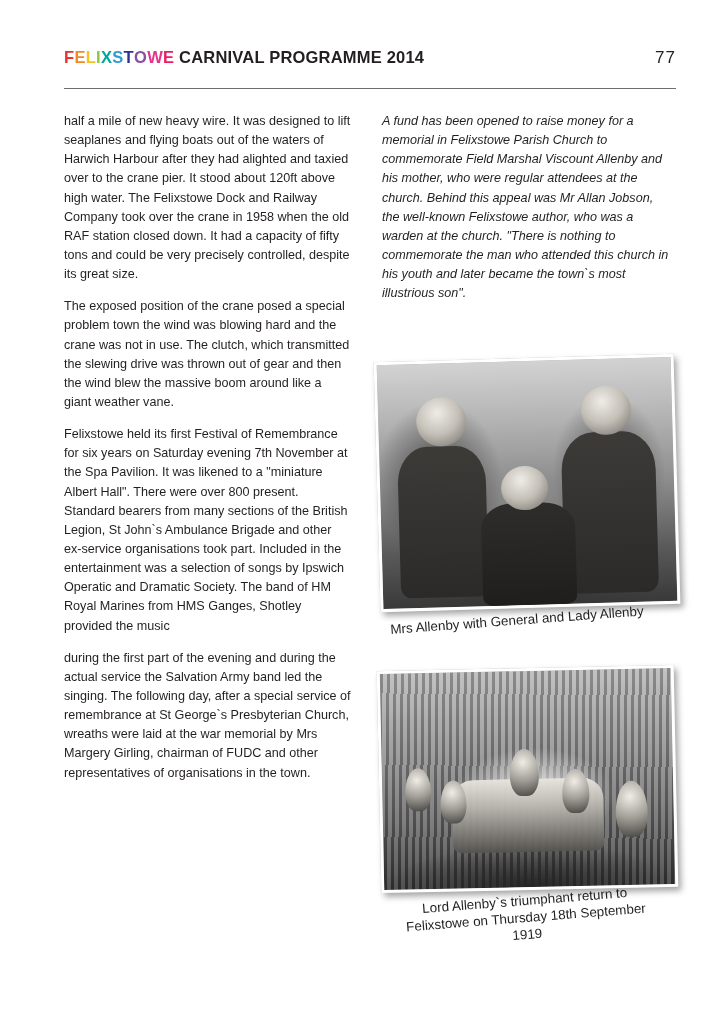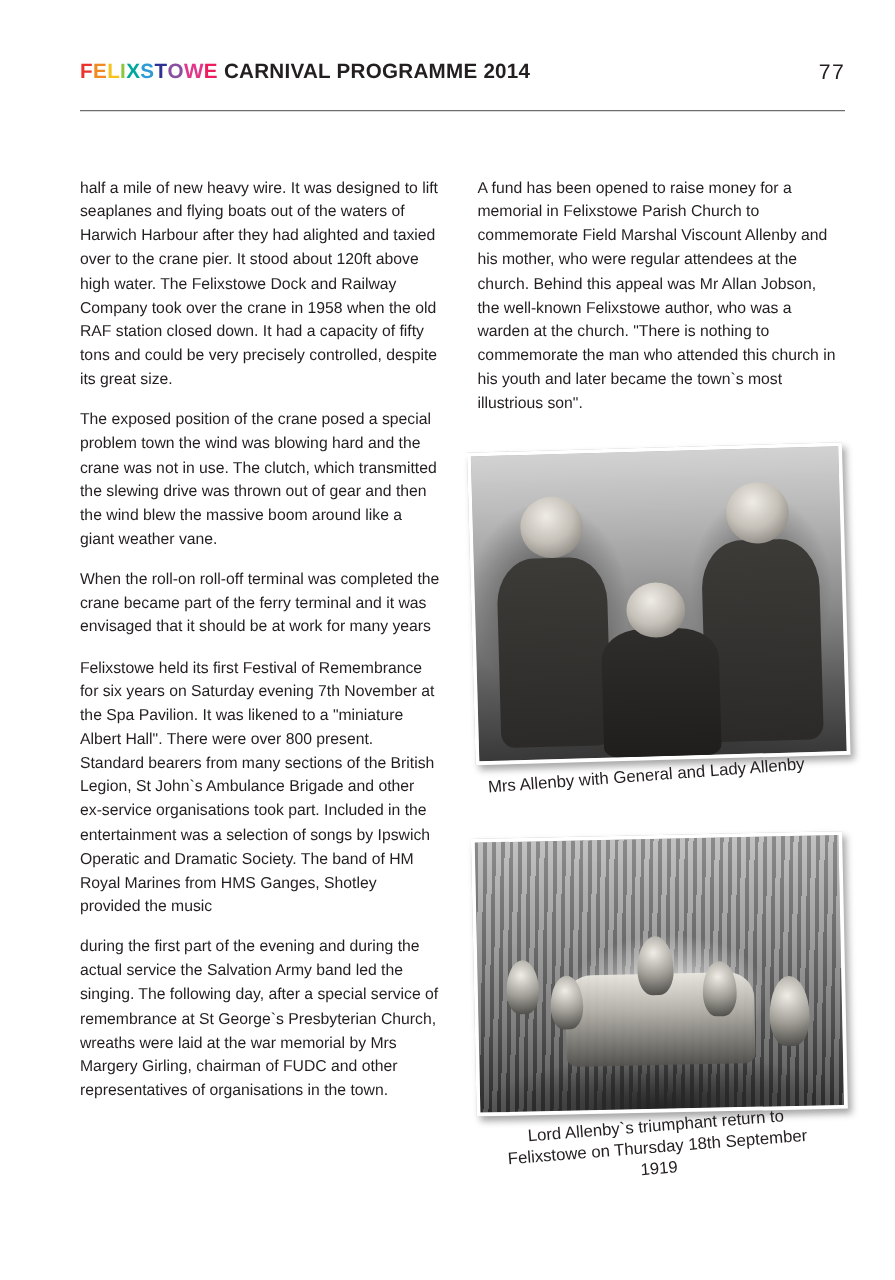--- a/index.html
+++ b/index.html
@@ -64,24 +64,23 @@
   }
 
   
   .col {
     position: absolute;
     top: 112px;
     width: 288px;
     font-size: 12.6px;
     line-height: 1.52;
     color: #231f20;
-    margin-top: 29px;
   }
   .col-left { left: 52px; }
-  .col-right { left: 370px; }
+  .col-right { left: 370px; font-style: italic; }
 
   .col p {
     margin: 0 0 13px 0;
     text-align: left;
   }
 
   
   .photo-block {
     position: absolute;
   }
@@ -191,21 +190,20 @@
     <div class="masthead">
       <span class="felix"><span style="color: rgb(232, 52, 44);">F</span><span style="color: rgb(241, 138, 33);">E</span><span style="color: rgb(246, 194, 29);">L</span><span style="color: rgb(140, 198, 63);">I</span><span style="color: rgb(0, 167, 157);">X</span><span style="color: rgb(46, 155, 214);">S</span><span style="color: rgb(46, 49, 146);">T</span><span style="color: rgb(138, 79, 160);">O</span><span style="color: rgb(226, 54, 139);">W</span><span style="color: rgb(236, 28, 95);">E</span></span><span class="rest"> CARNIVAL PROGRAMME 2014</span>
     </div>
     <div class="page-number">77</div>
   </div>
   <div class="header-rule"></div>
 
   <div class="col col-left">
     <p>half a mile of new heavy wire. It was designed to lift seaplanes and flying boats out of the waters of Harwich Harbour after they had alighted and taxied over to the crane pier. It stood about 120ft above high water. The Felixstowe Dock and Railway Company took over the crane in 1958 when the old RAF station closed down. It had a capacity of fifty tons and could be very precisely controlled, despite its great size.</p>
     <p>The exposed position of the crane posed a special problem town the wind was blowing hard and the crane was not in use. The clutch, which transmitted the slewing drive was thrown out of gear and then the wind blew the massive boom around like a giant weather vane.</p>
-    <p>When the roll-on roll-off terminal was completed the crane became part of the ferry terminal and it was envisaged that it should be at work for many years</p>
     <p>Felixstowe held its first Festival of Remembrance for six years on Saturday evening 7th November at the Spa Pavilion. It was likened to a "miniature Albert Hall". There were over 800 present. Standard bearers from many sections of the British Legion, St John`s Ambulance Brigade and other ex-service organisations took part. Included in the entertainment was a selection of songs by Ipswich Operatic and Dramatic Society. The band of HM Royal Marines from HMS Ganges, Shotley provided the music</p>
     <p>during the first part of the evening and during the actual service the Salvation Army band led the singing. The following day, after a special service of remembrance at St George`s Presbyterian Church, wreaths were laid at the war memorial by Mrs Margery Girling, chairman of FUDC and other representatives of organisations in the town.</p>
   </div>
 
   <div class="col col-right">
     <p>A fund has been opened to raise money for a memorial in Felixstowe Parish Church to commemorate Field Marshal Viscount Allenby and his mother, who were regular attendees at the church. Behind this appeal was Mr Allan Jobson, the well-known Felixstowe author, who was a warden at the church. "There is nothing to commemorate the man who attended this church in his youth and later became the town`s most illustrious son".</p>
   </div>
 
   <div class="photo-block photo-1">
     <div class="photo-frame">

